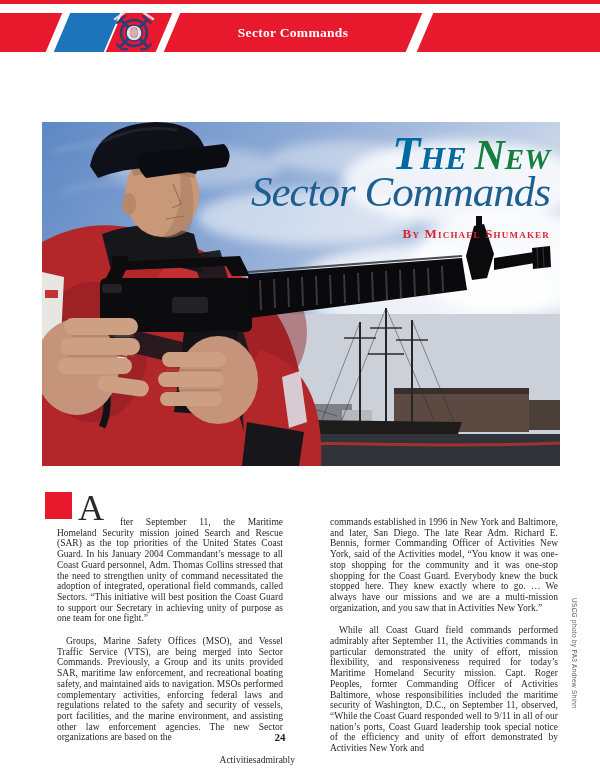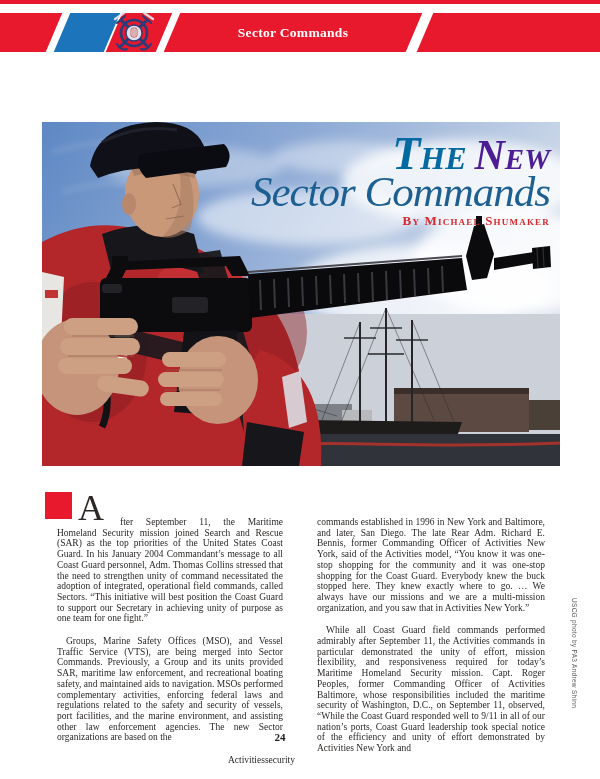--- a/index.html
+++ b/index.html
@@ -22,29 +22,29 @@
   .emblem{position:absolute;left:111px;top:10px;width:46px;height:46px;}
 
   
   .photo{position:absolute;left:42px;top:122px;width:518px;height:344px;overflow:hidden;}
   .photo svg{display:block;}
 
   
   .headline{position:absolute;right:50px;top:136px;text-align:right;white-space:nowrap;z-index:5;}
   .hl-line1{line-height:36px;font-style:italic;font-weight:bold;font-variant:small-caps;}
   .hl-the{font-size:46px;color:#0369a1;}
-  .hl-new{font-size:42px;color:#4c1d95;margin-left:8px;}
+  .hl-new{font-size:42px;color:#15803d;margin-left:8px;}
   .hl-main{line-height:40px;margin-top:-10px;font-style:italic;font-size:43px;color:#1c5f90;letter-spacing:-1px;}
-  .hl-byline{margin-top:1px;font-variant:small-caps;font-weight:bold;color:#d8262e;
+  .hl-byline{margin-top:14px;font-variant:small-caps;font-weight:bold;color:#d8262e;
         font-size:13px;letter-spacing:1.2px;}
 
   
   .col{position:absolute;top:505px;font-size:9.5px;line-height:10.7px;text-align:justify;}
   .col-left{left:45px;width:250px;}
-  .col-right{left:305px;width:252px;}
+  .col-right{left:318px;width:252px;}
   .col p{margin:12px;}
   .p-indent{text-indent:9px;}
   .dropcap-square{position:absolute;left:0;top:-13px;width:27px;height:27px;background:#e8192c;}
   .dropcap-a{position:absolute;left:33px;top:-15px;font-size:36px;line-height:36px;color:#2b2826;}
   .p-first{text-indent:63px;}
   .last-line{display:flex;justify-content:flex-end;}
 
   
   .photo-credit{position:absolute;left:578px;top:598px;transform:rotate(90deg);
         transform-origin:0 0;font-size:6.5px;color:#5a5a5a;letter-spacing:.3px;white-space:nowrap;
@@ -260,21 +260,21 @@
     <div class="hl-byline">By Michael Shumaker</div>
   </div>
 
   <div class="col col-left">
     <div class="dropcap-square"></div>
     <div class="dropcap-a">A</div>
     <p class="p-first">fter September 11, the Maritime Homeland Security mission joined Search and Rescue (SAR) as the top priorities of the United States Coast Guard. In his January 2004 Commandant’s message to all Coast Guard personnel, Adm. Thomas Collins stressed that the need to strengthen unity of command necessitated the adoption of integrated, operational field commands, called Sectors. “This initiative will best position the Coast Guard to support our Secretary in achieving unity of purpose as one team for one fight.”</p>
     <p class="p-indent">Groups, Marine Safety Offices (MSO), and Vessel Traffic Service (VTS), are being merged into Sector Commands. Previously, a Group and its units provided SAR, maritime law enforcement, and recreational boating safety, and maintained aids to navigation. MSOs performed complementary activities, enforcing federal laws and regulations related to the safety and security of vessels, port facilities, and the marine environment, and assisting other law enforcement agencies. The new Sector organizations are based on the</p>
     <div class="last-line">
       <span>Activities</span>
-      <span>security</span>
+      <span>admirably</span>
     </div>
   </div>
 
   <div class="col col-right">
     <p>commands established in 1996 in New York and Baltimore, and later, San Diego. The late Rear Adm. Richard E. Bennis, former Commanding Officer of Activities New York, said of the Activities model, “You know it was one-stop shopping for the community and it was one-stop shopping for the Coast Guard. Everybody knew the buck stopped here. They knew exactly where to go. … We always have our missions and we are a multi-mission organization, and you saw that in Activities New York.”</p>
     <p class="p-indent">While all Coast Guard field commands performed admirably after September 11, the Activities commands in particular demonstrated the unity of effort, mission flexibility, and responsiveness required for today’s Maritime Homeland Security mission. Capt. Roger Peoples, former Commanding Officer of Activities Baltimore, whose responsibilities included the maritime security of Washington, D.C., on September 11, observed, “While the Coast Guard responded well to 9/11 in all of our nation’s ports, Coast Guard leadership took special notice of the efficiency and unity of effort demonstrated by Activities New York and</p>
   </div>
 
   <div class="photo-credit">USCG photo by PA3 Andrew Shinn</div>
   <div class="folio">24</div>

